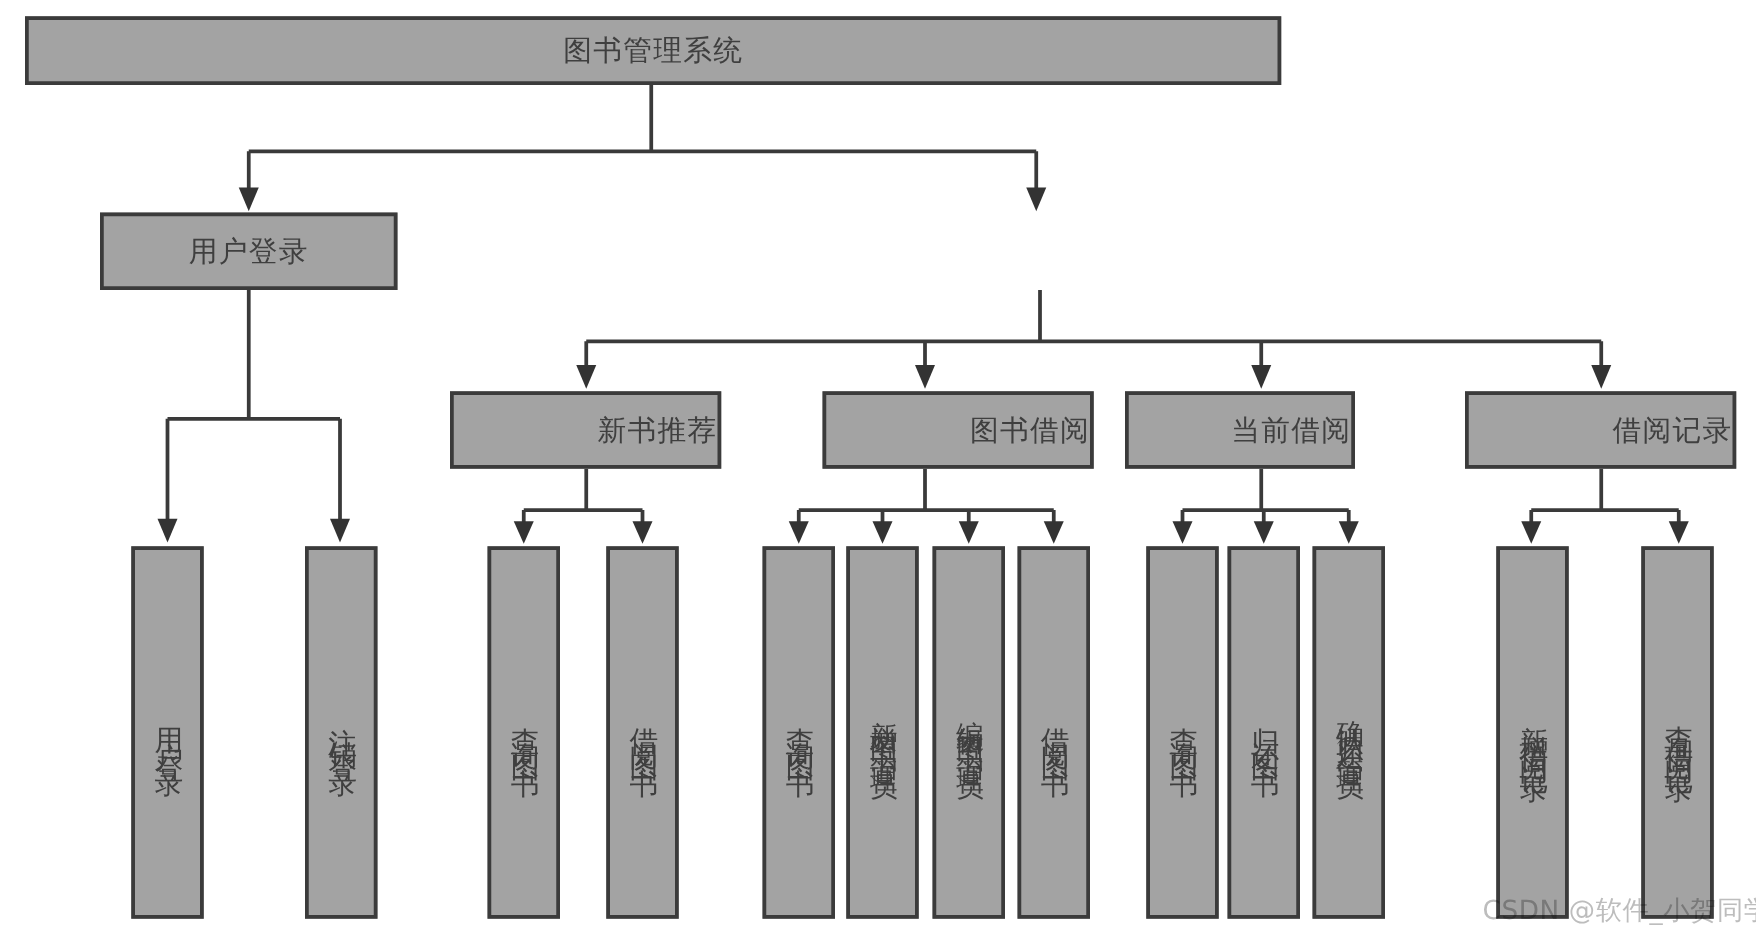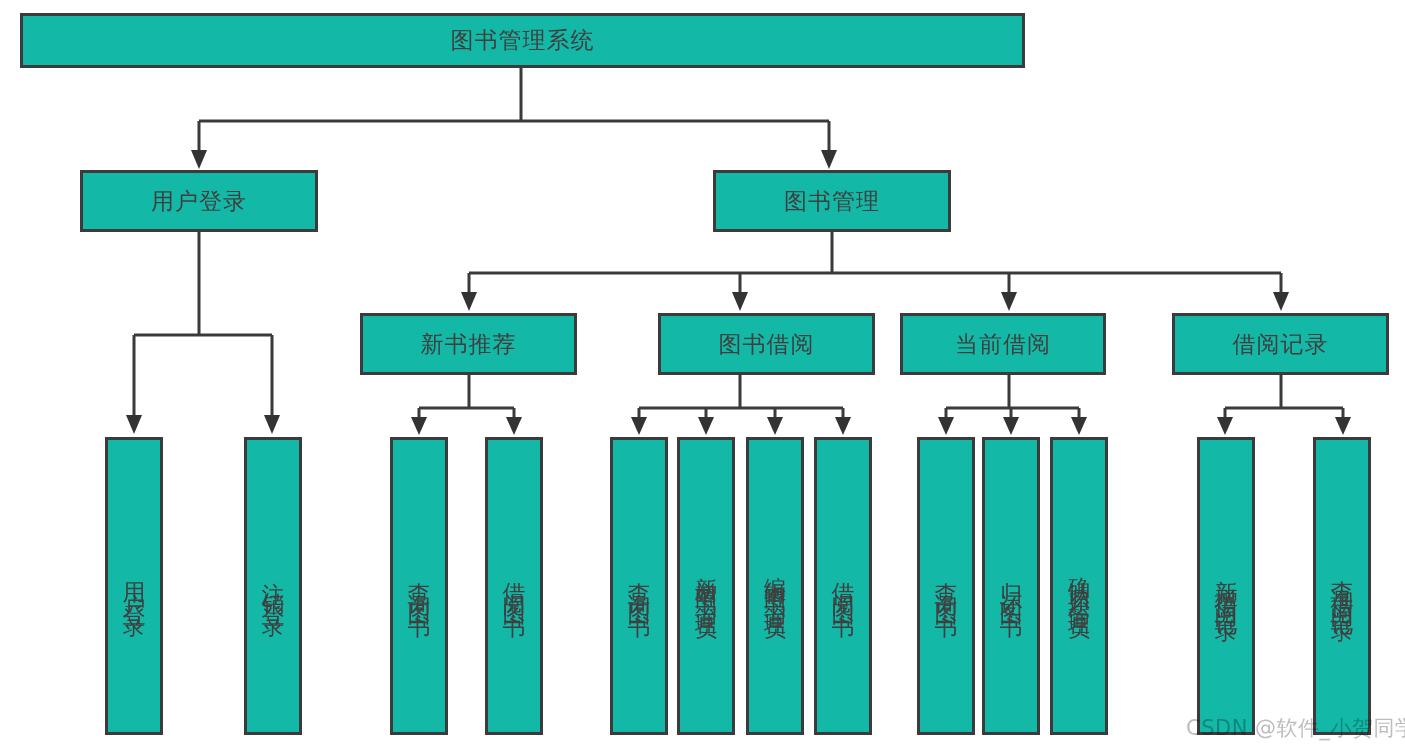--- a/index.html
+++ b/index.html
@@ -14,35 +14,35 @@
   #connectors {
     position: absolute;
     left: 0; top: 0;
     width: 1405px; height: 747px;
     z-index: 1;
   }
   .node {
     position: absolute;
     box-sizing: border-box;
     border: 3px solid #3b3b3b;
-    background: #14b8a6;
+    background: #a3a3a3;
     display: flex;
     align-items: center;
     justify-content: center;
     color: #3f3f3f;
     z-index: 2;
   }
   .hnode { font-size: 23px; letter-spacing: 1px; }
   .root  { left: 20px;  top: 13px;  width: 1005px; height: 55px; }
   .lvl2a { left: 80px;  top: 170px; width: 238px;  height: 62px; }
   .lvl2b { left: 713px; top: 170px; width: 238px;  height: 62px; }
-  .lvl3  { top: 313px; width: 217px; height: 62px; }
+  .lvl3  { top: 313px; width: 217px; height: 62px; justify-content: flex-end; }
   .l3a { left: 360px; }
   .l3b { left: 632px; margin-left: 26px; }
-  .l3c { left: 900px; width: 206px; }
+  .l3c { left: 900px; width: 184px; }
   .l3d { left: 1172px; }
   .leaf {
     top: 437px;
     width: 58px;
     height: 298px;
   }
   .leaf .vtext {
     writing-mode: vertical-rl;
     font-size: 23px;
     line-height: 1;
@@ -116,23 +116,20 @@
     </g>
   </svg>
 
   <div class="node hnode root">
     <span>图书管理系统</span>
   </div>
 
   <div class="node hnode lvl2a">
     <span>用户登录</span>
   </div>
-  <div class="node hnode lvl2b">
-    <span>图书管理</span>
-  </div>
 
   <div class="node hnode lvl3 l3a">
     <span>新书推荐</span>
   </div>
   <div class="node hnode lvl3 l3b">
     <span>图书借阅</span>
   </div>
   <div class="node hnode lvl3 l3c">
     <span>当前借阅</span>
   </div>

